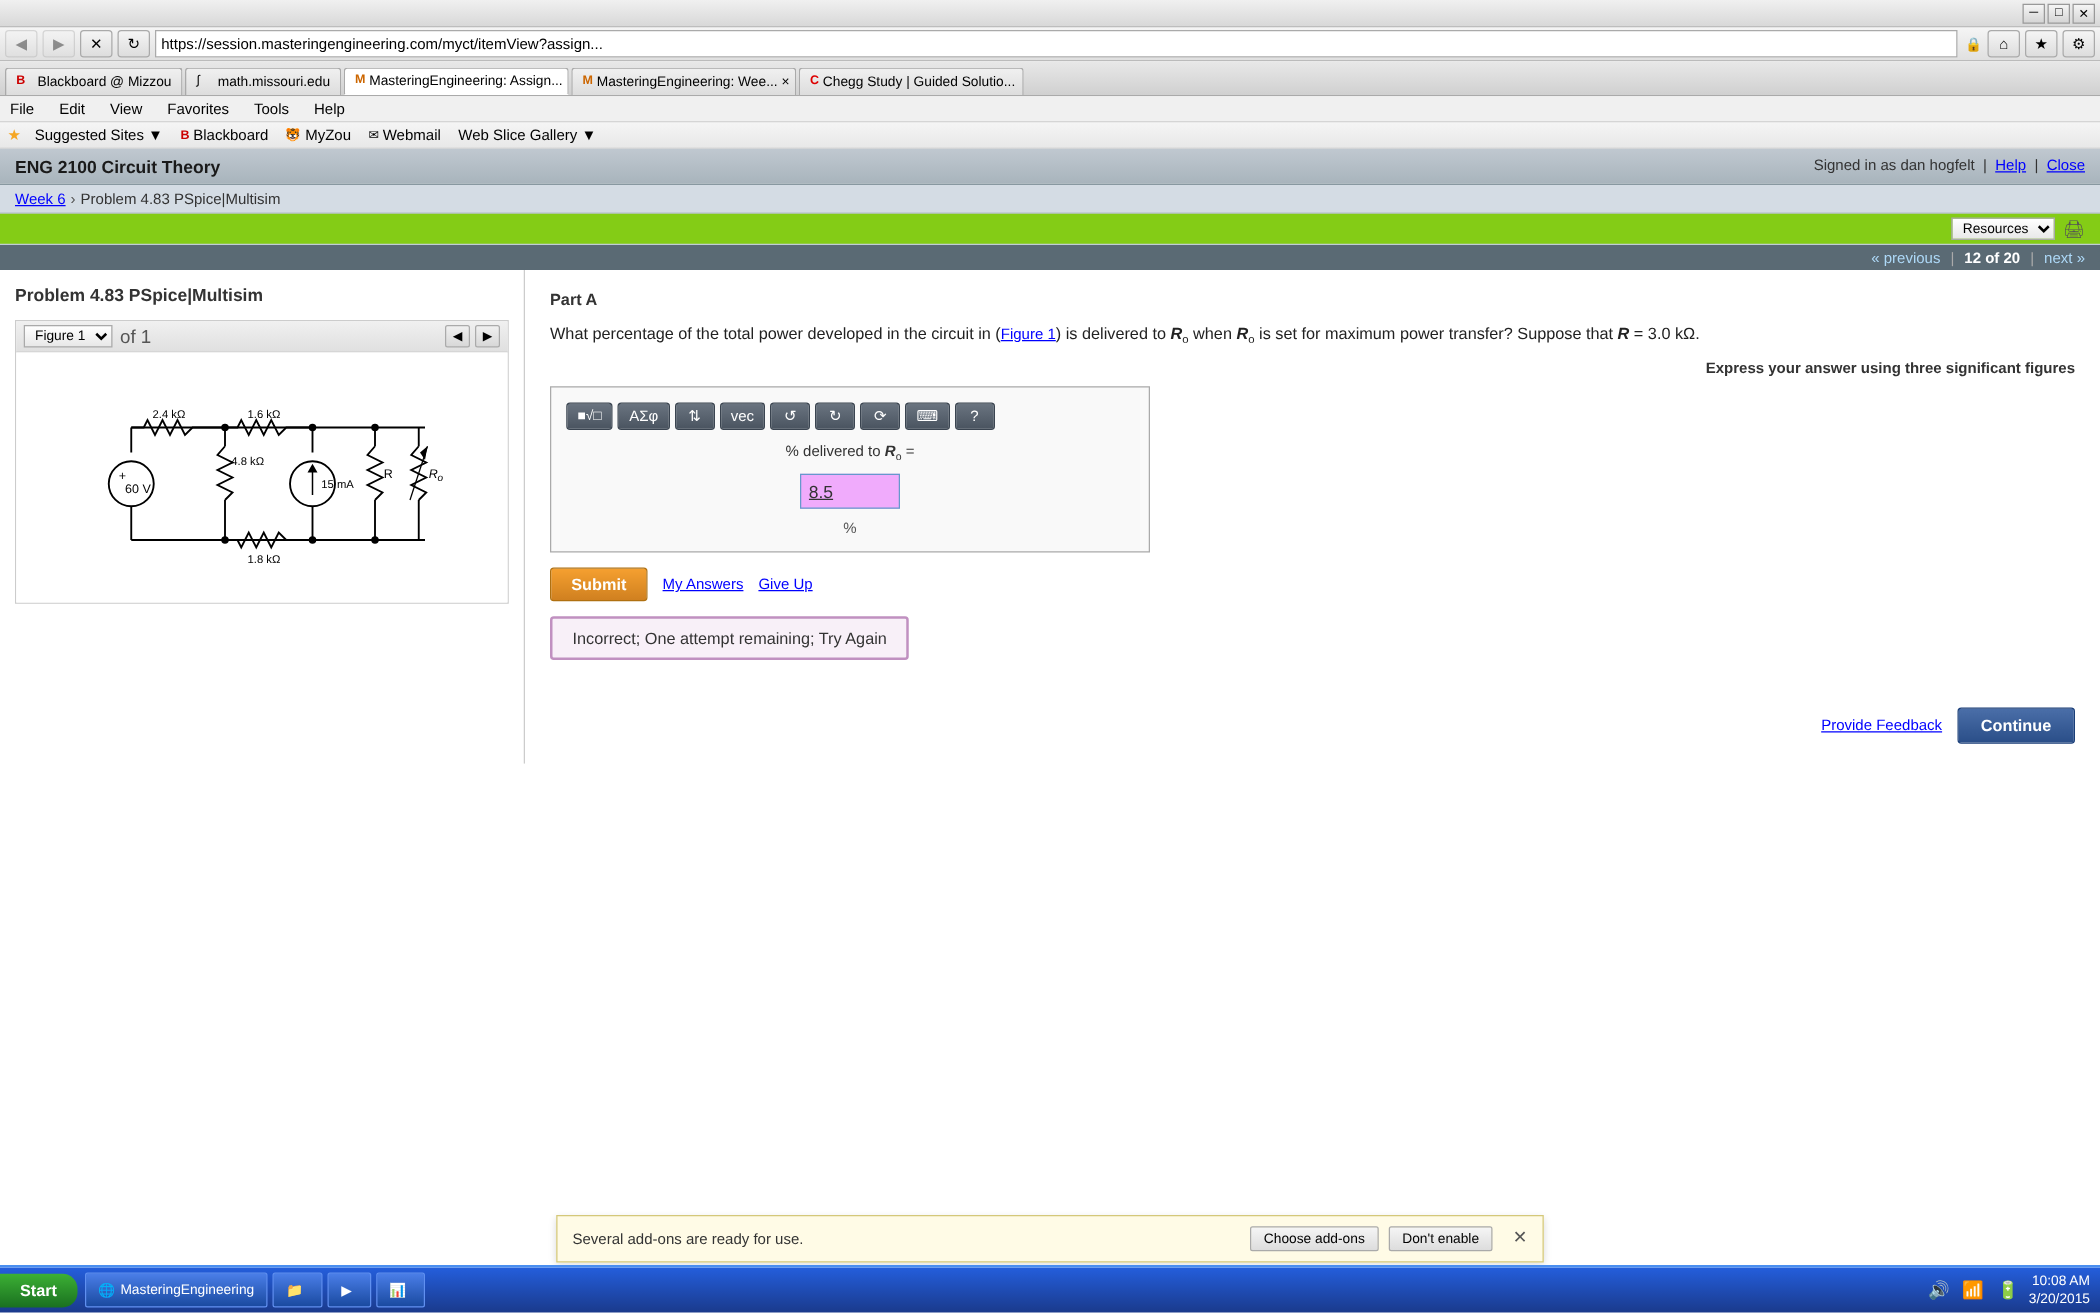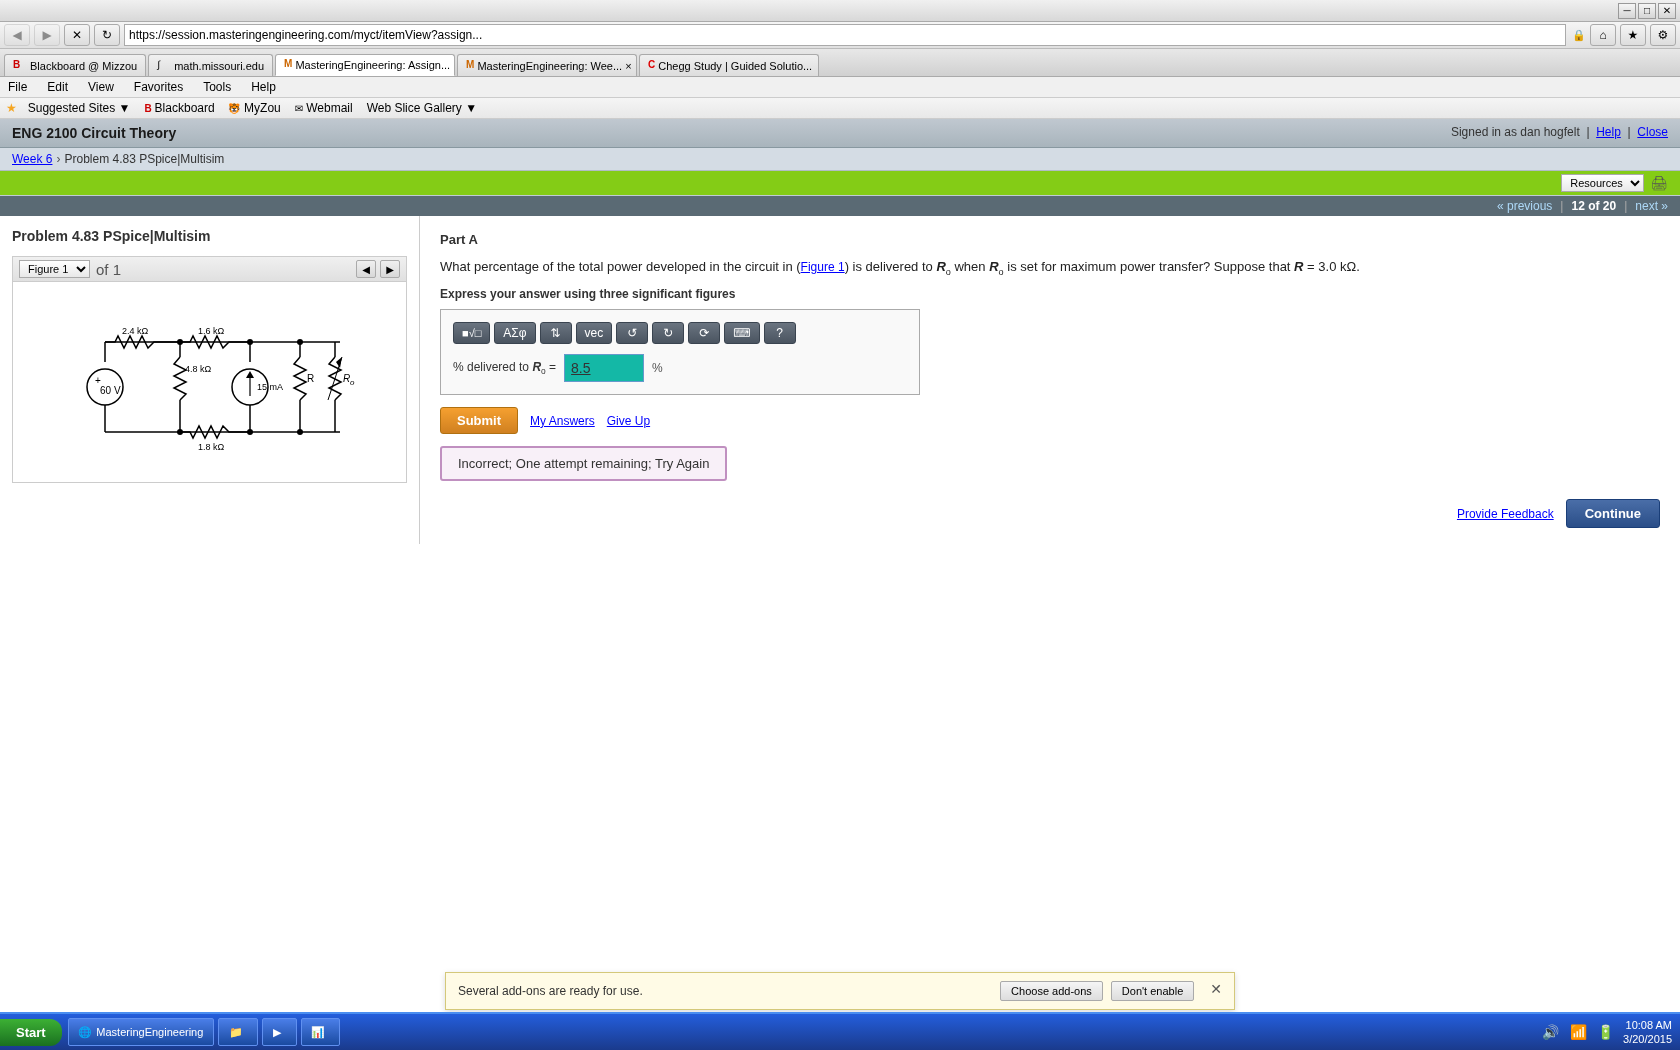--- a/index.html
+++ b/index.html
@@ -180,21 +180,21 @@
       font-size: 13px; font-weight: bold; color: #333;
       margin-bottom: 10px;
     }
 
     .question-text {
       font-size: 13px; color: #222; margin-bottom: 8px;
       line-height: 1.5;
     }
 
     .instruction-text {
-      font-size: 12px; font-weight: bold; color: #333; margin-bottom: 8px;
+      font-size: 12px; font-weight: bold; color: #333; margin-bottom: 8px; text-align: right;
     }
 
     .answer-box {
       border: 1px solid #aaa;
       background: #f9f9f9;
       padding: 12px;
       margin-bottom: 12px;
       width: 480px;
     }
 
@@ -207,31 +207,31 @@
       border: 1px solid #3a4450;
       border-radius: 3px;
       padding: 3px 8px;
       font-size: 12px;
       cursor: pointer;
       min-width: 32px;
       text-align: center;
     }
 
     .answer-input-row {
-      display: flex; align-items: center; gap: 8px;
+      display: flex; align-items: center; gap: 8px; flex-direction: column;
     }
     .answer-label {
       font-size: 12px; color: #333; white-space: nowrap;
     }
     .answer-input {
       width: 80px; height: 28px;
       border: 1px solid #6699cc;
       padding: 2px 6px;
       font-size: 14px;
-      background: #14b8a6;
+      background: #f0abfc;
       color: #333;
       text-decoration: underline;
     }
     .answer-unit {
       font-size: 12px; color: #555;
     }
 
     .action-row {
       display: flex; align-items: center; gap: 12px; margin-bottom: 12px;
     }
@@ -254,21 +254,21 @@
       background: #f8f0f8;
       padding: 8px 16px;
       border-radius: 3px;
       display: inline-block;
       font-size: 13px; color: #333;
       margin-bottom: 16px;
     }
 
     .bottom-action-row {
       display: flex; align-items: center; justify-content: flex-end; gap: 12px;
-      margin-top: 2px;
+      margin-top: 22px;
     }
     .provide-feedback-link {
       color: #00f; text-decoration: underline; cursor: pointer; font-size: 12px;
     }
     .continue-btn {
       background: linear-gradient(to bottom, #4a6ea8, #2a4e88);
       color: #fff;
       border: 1px solid #1a3e78;
       border-radius: 3px;
       padding: 6px 18px;

